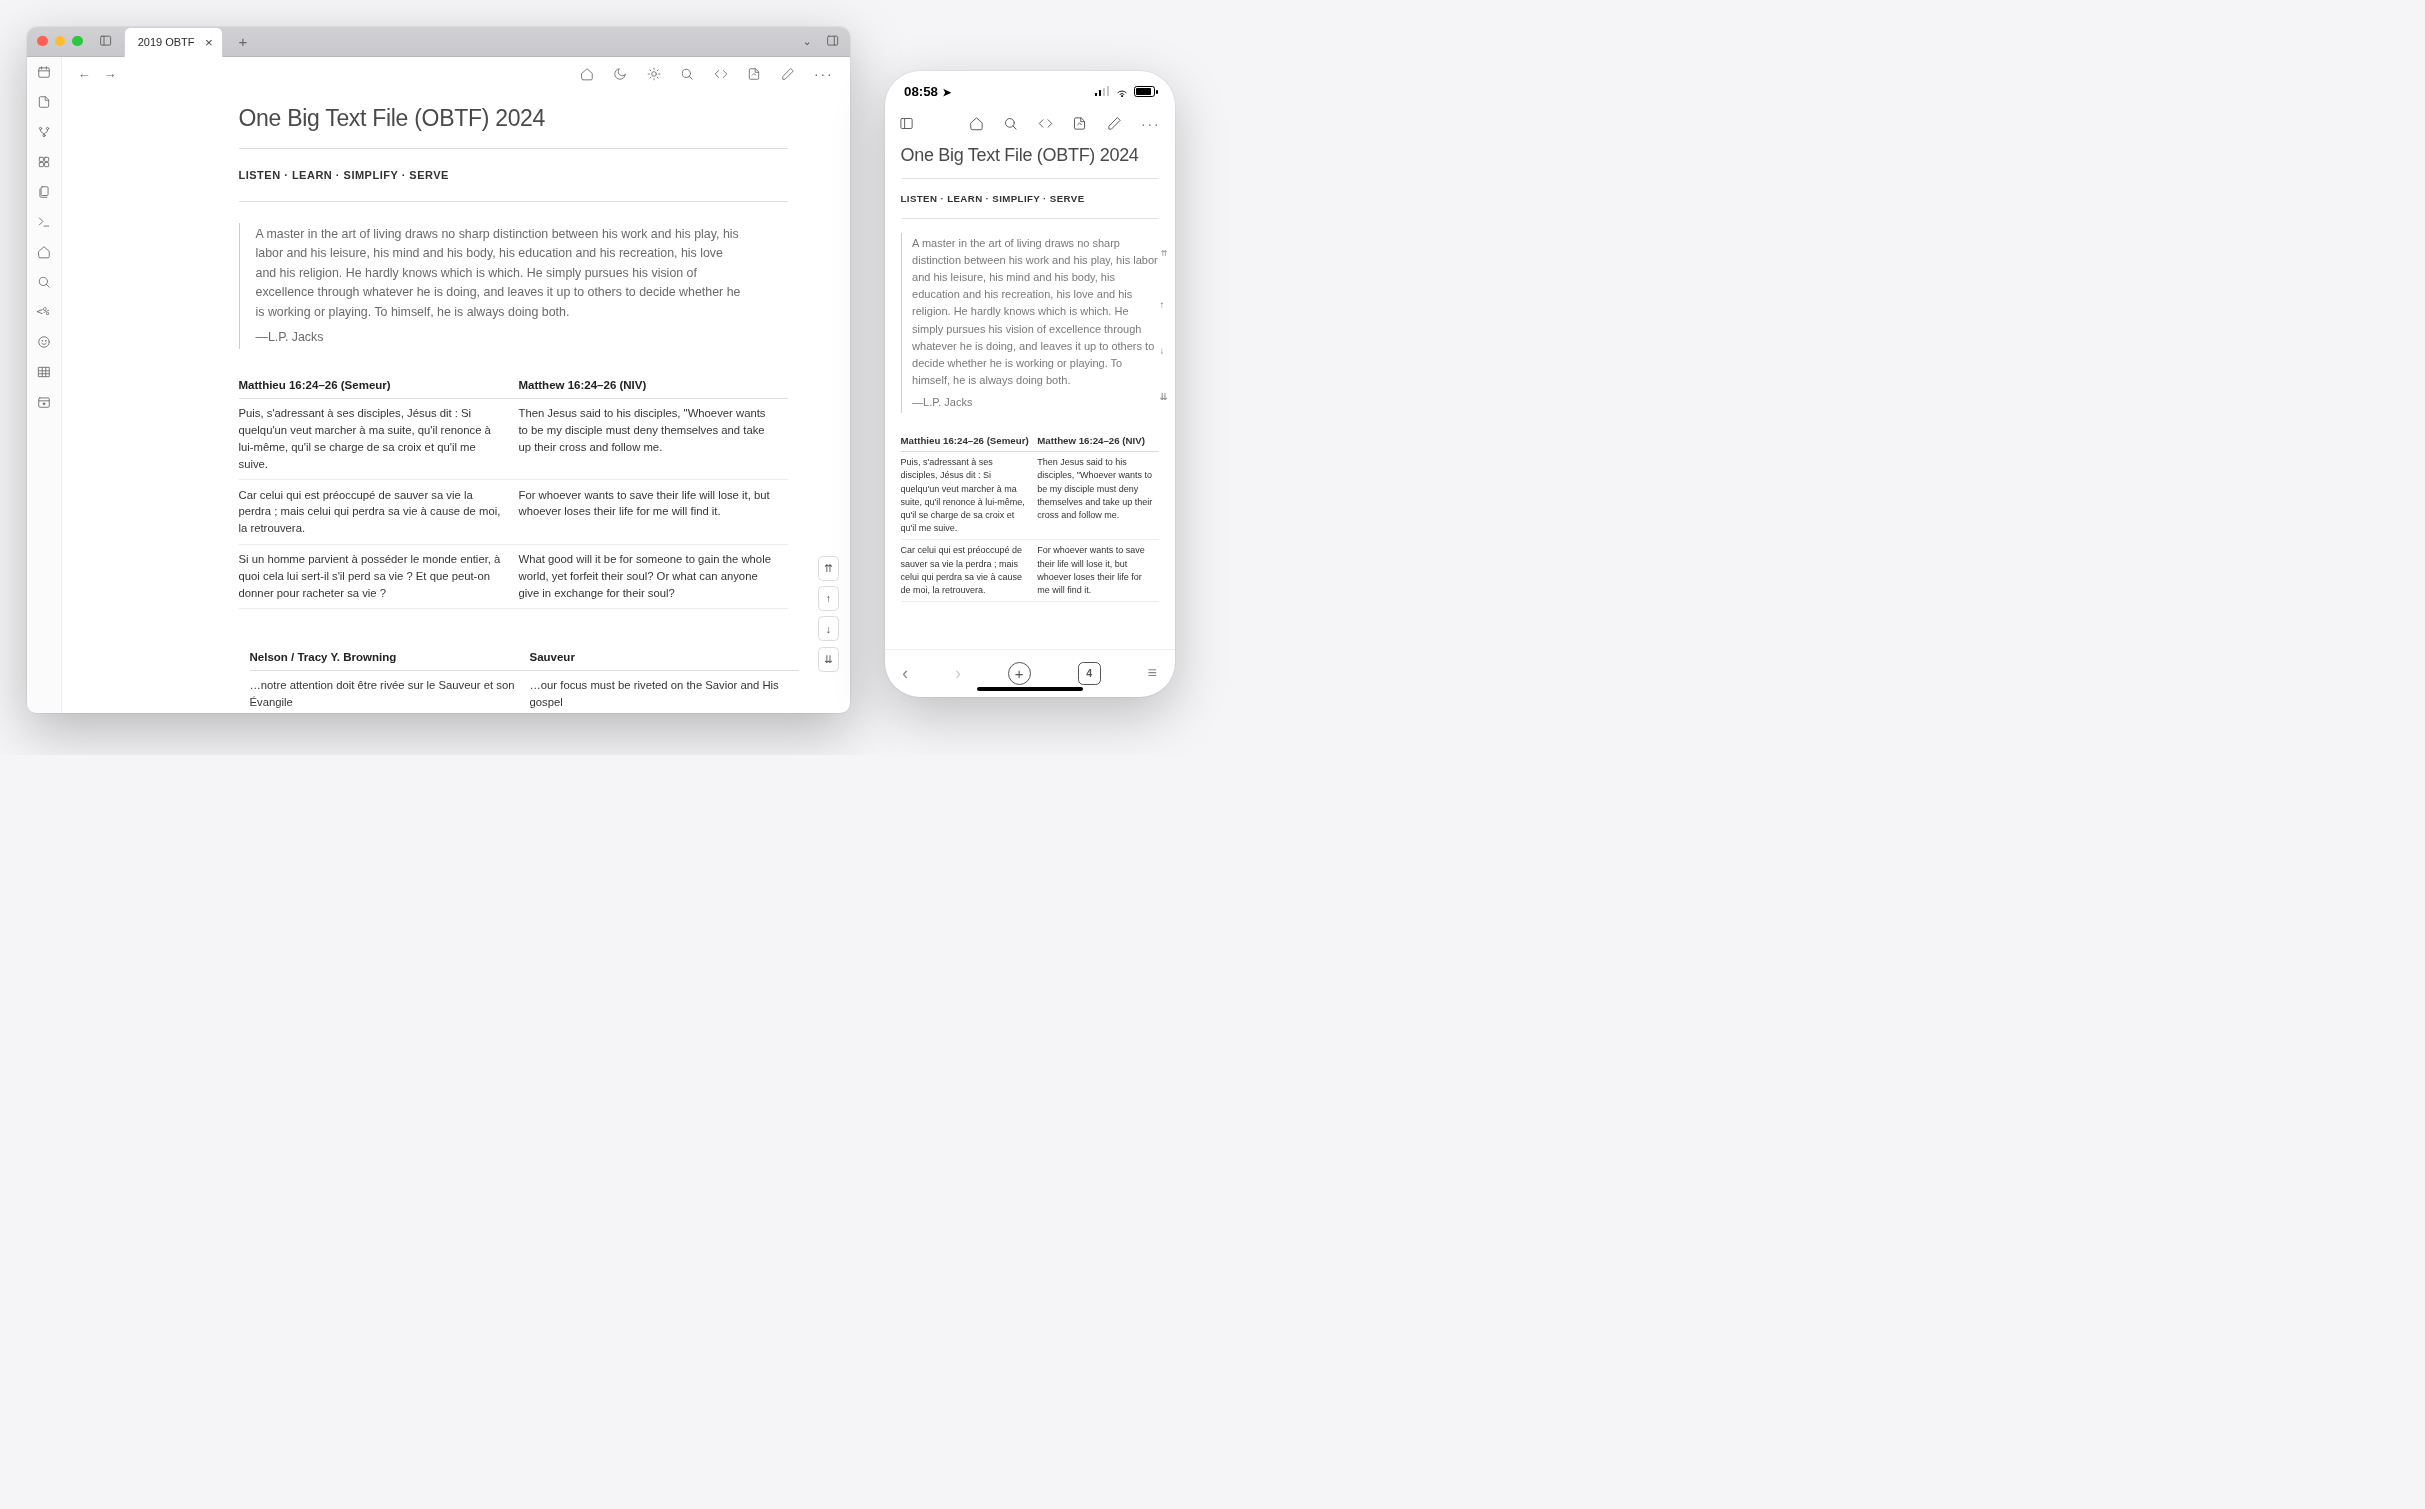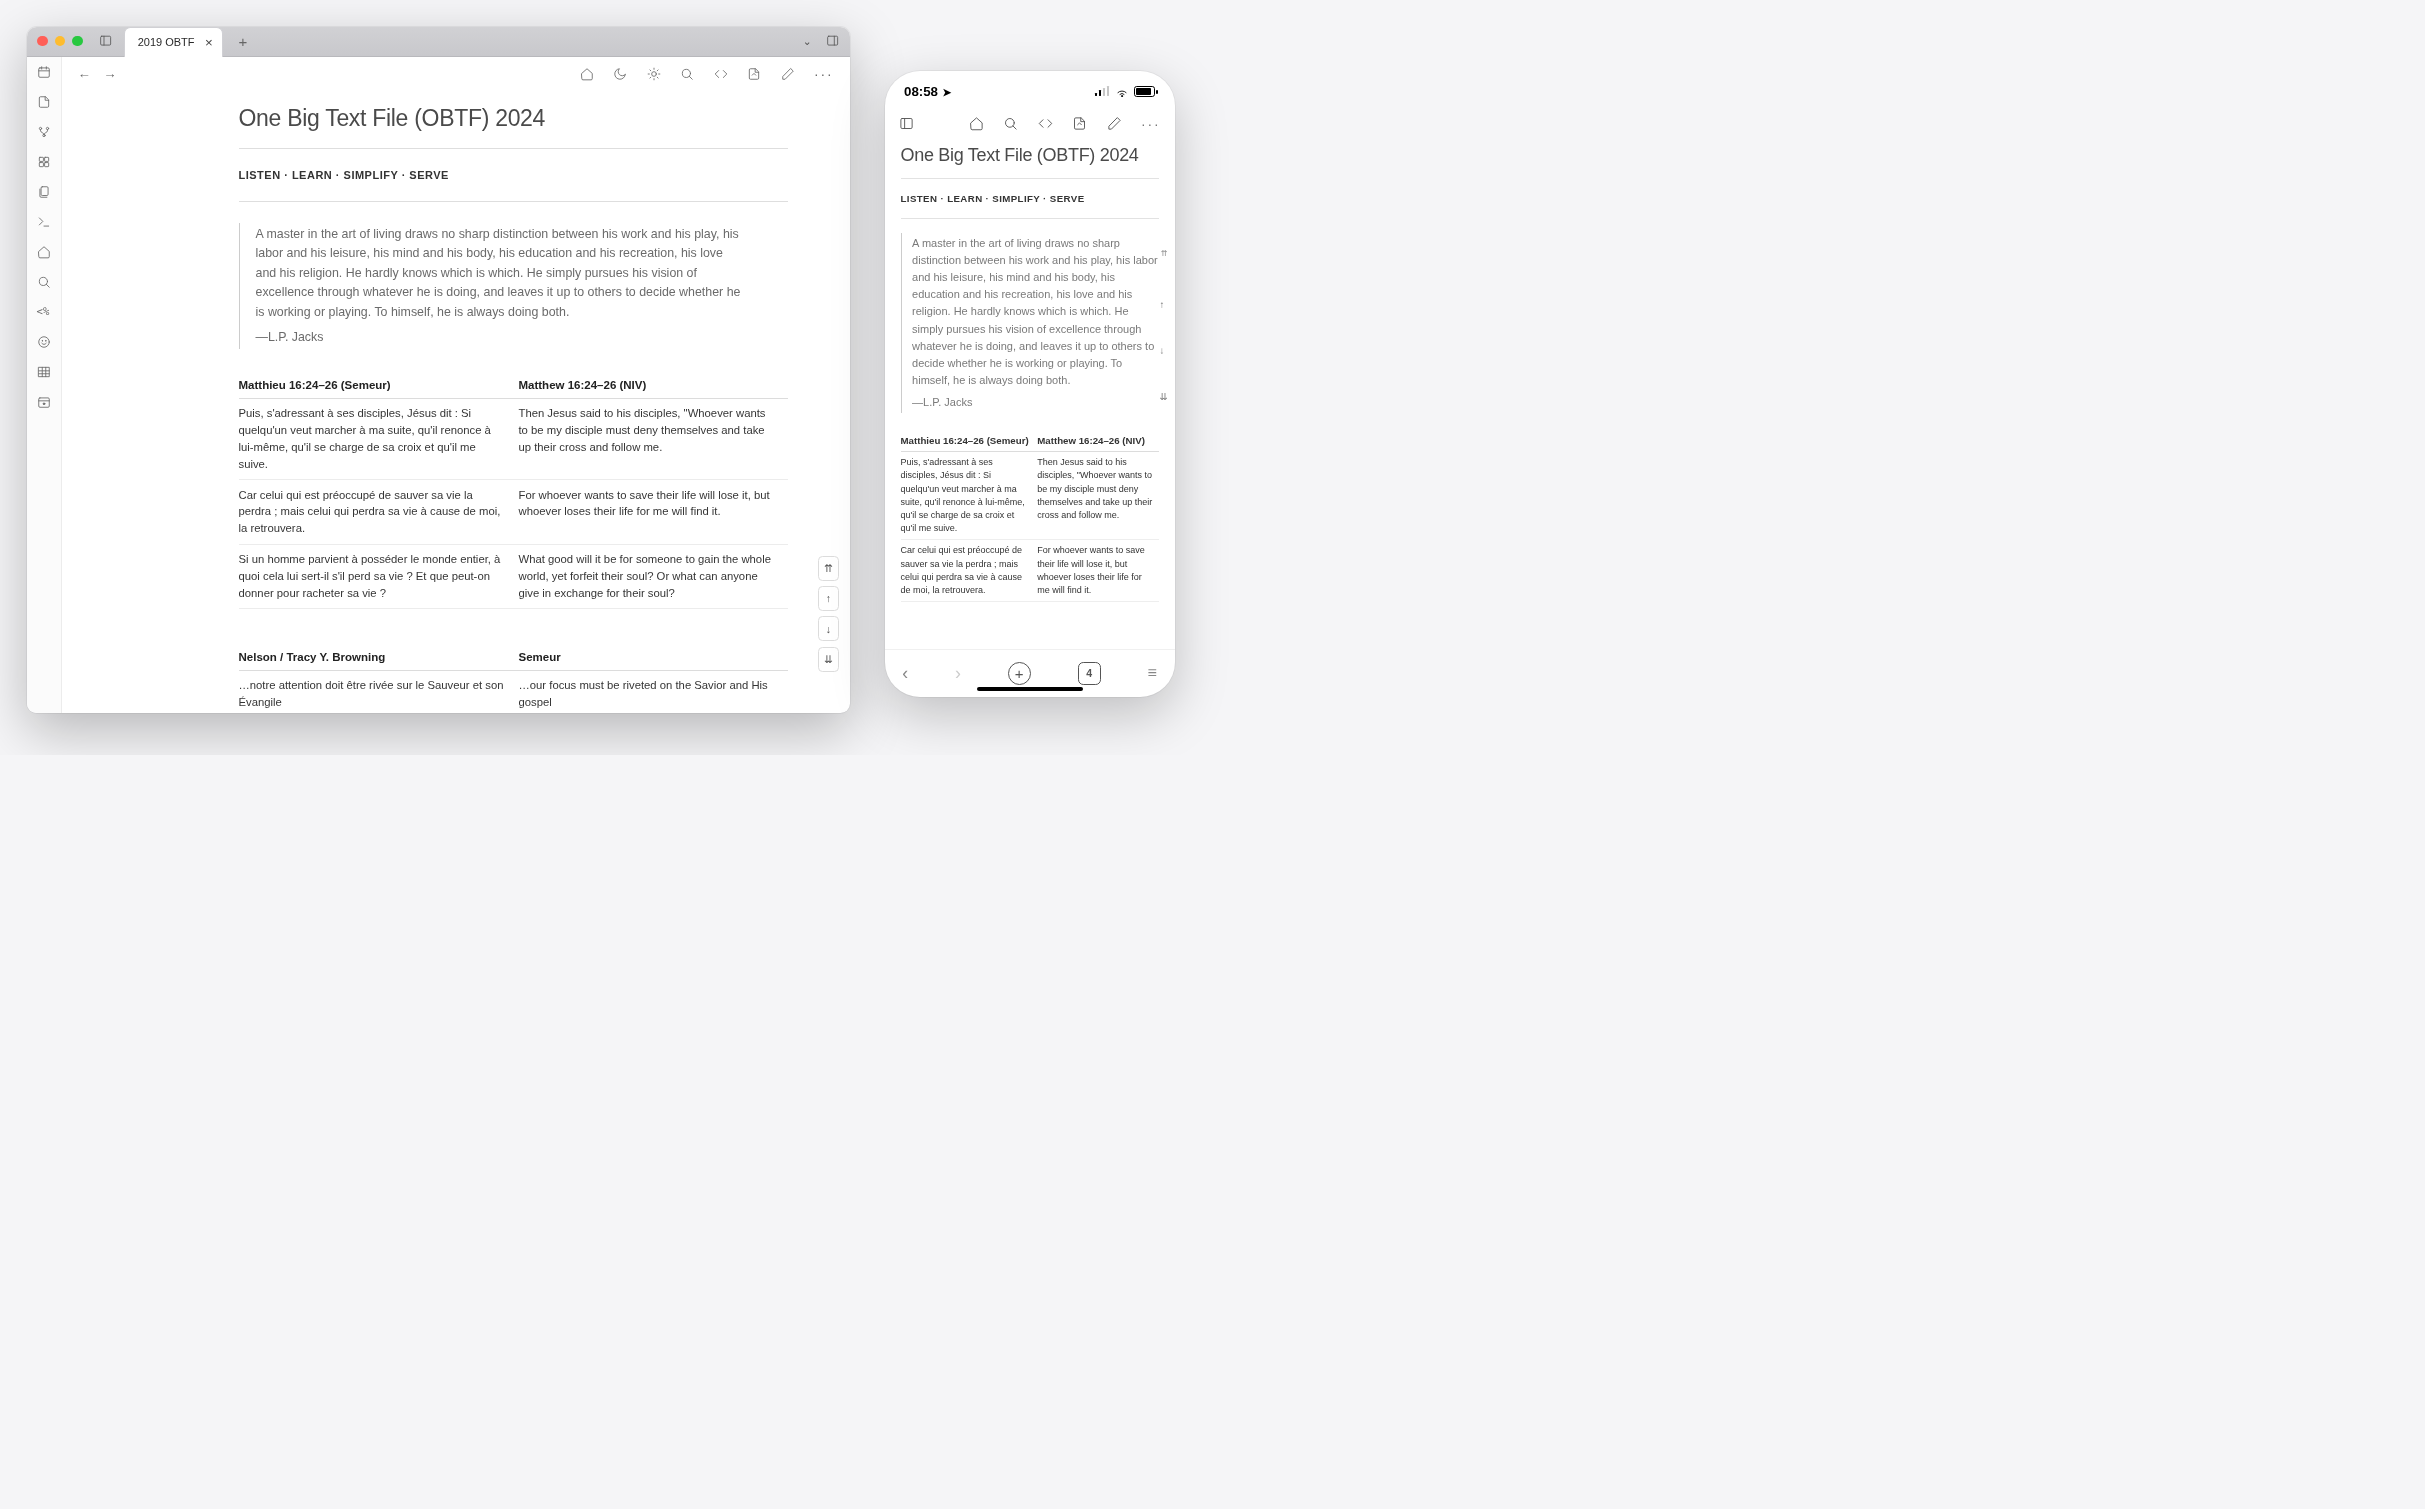--- a/index.html
+++ b/index.html
@@ -69,21 +69,21 @@
     .doc h1 { font-size:23px; font-weight:500; letter-spacing:-0.3px; color:#4a4a4a; margin-top:14px; }
     .rule { height:0.9px; background:#dedede; margin:16px 0 21px; }
     .motto { font-size:11px; font-weight:700; letter-spacing:0.5px; color:#333; margin-bottom:19.5px; }
     .quote-block { border-left:0.9px solid #ccc; padding:1.8px 0 1.8px 16px; color:#6b6b6b; line-height:1.58; margin-bottom:23px; font-size:12.4px;max-width:504px;}
     .quote-attr { margin-top:5.3px; }
 
     table.doc-table { width:100%; border-collapse:collapse; margin-top:1.8px; }
     table.doc-table th { text-align:left; font-weight:700; font-size:11.5px; padding:7px 8.8px 7px 0; border-bottom:0.9px solid #dcdcdc; color:#222;}
     table.doc-table th:first-child{width:51%;}
     table.doc-table td { font-size:11.3px; line-height:1.5; padding:6.2px 12.4px 6.2px 0; vertical-align:top; border-bottom:0.9px solid #ececec; color:#353535;}
-    table.doc-table + table.doc-table { margin-top:35px; }
+    table.doc-table + table.doc-table { margin-top:35px;margin-left:11px; }
 
     .float-controls { position:absolute; right:10.6px; bottom:41px; display:flex; flex-direction:column; gap:5.3px; }
     .float-controls .fbtn { width:21px; height:25px; border:0.9px solid #dcdcdc; background:#fff; border-radius:4.4px; display:flex; align-items:center; justify-content:center; font-size:10.6px; color:#555;}
 
     .status-bar { height:22px; border-top:0.9px solid #eee; display:flex; align-items:center; justify-content:flex-end; padding:0 10.6px; gap:14px; font-size:9.7px; color:#888; background:#fff; position:absolute; bottom:0; left:35px; right:0;}
     .status-bar .book-ico { font-size:10.6px; margin-right:-7px;}
     .status-bar .check { color:#9a9a9a; font-size:11.5px; }
 
     
     .mobile-frame {
@@ -335,21 +335,21 @@
               <td>Si un homme parvient à posséder le monde entier, à quoi cela lui sert-il s'il perd sa vie ? Et que peut-on donner pour racheter sa vie ?</td>
               <td>What good will it be for someone to gain the whole world, yet forfeit their soul? Or what can anyone give in exchange for their soul?</td>
             </tr>
           </tbody>
         </table>
 
         <table class="doc-table">
           <thead>
               <tr>
             <th>Nelson / Tracy Y. Browning</th>
-            <th>Semeur</th>
+            <th>Sauveur</th>
           </tr>
             </thead>
           <tbody>
             <tr>
               <td>…notre attention doit être rivée sur le Sauveur et son Évangile</td>
               <td>…our focus must be riveted on the Savior and His gospel</td>
             </tr>
 
           </tbody>
         </table>

